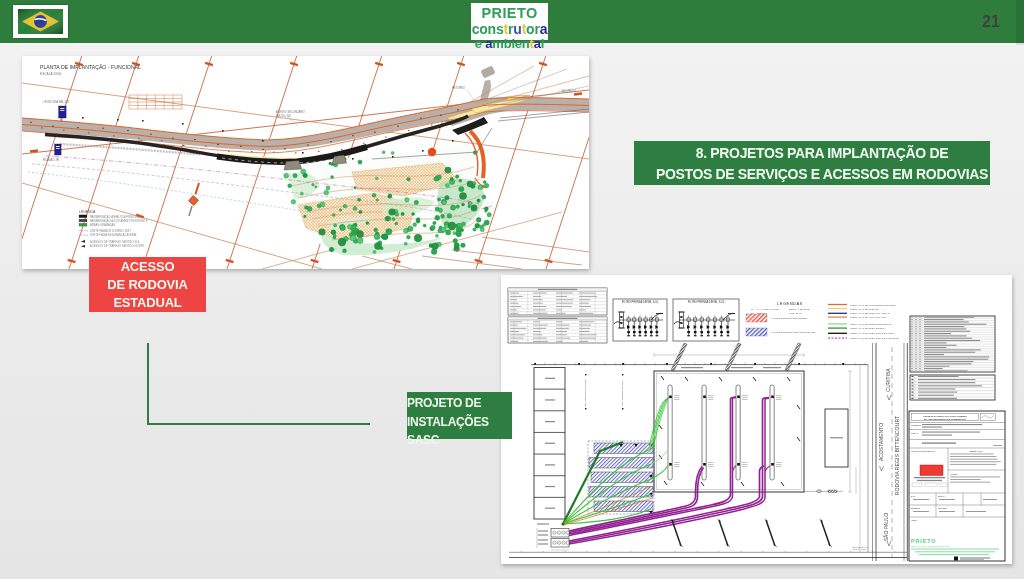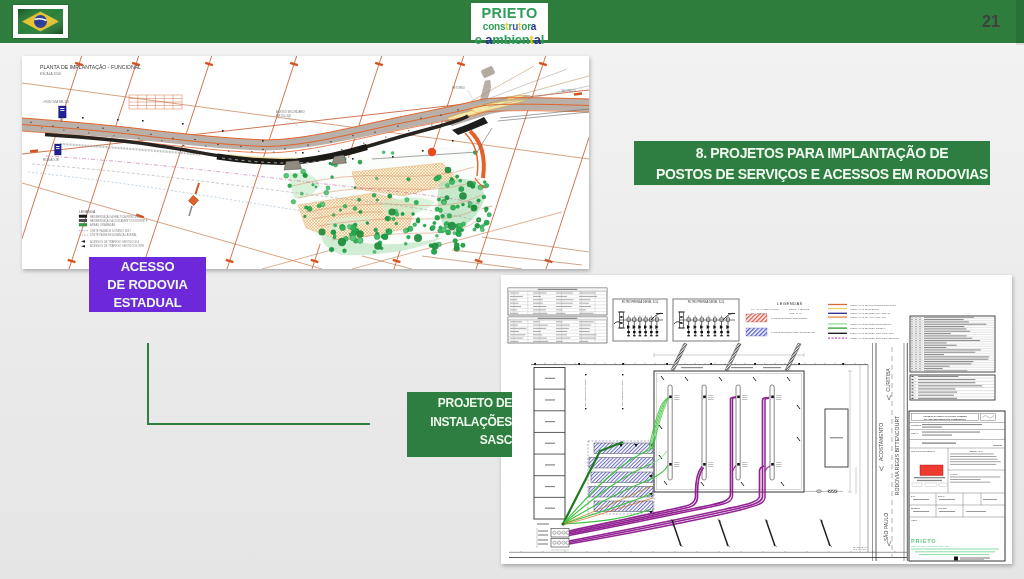--- a/index.html
+++ b/index.html
@@ -25,21 +25,21 @@
 <stop offset="0" stop-color="#000" stop-opacity="0.32"></stop>
           <stop offset="0.5" stop-color="#fff" stop-opacity="0.05"></stop>
           <stop offset="1" stop-color="#000" stop-opacity="0.38"></stop>
         </linearGradient>
       </defs>
 </svg>
 </div>
 
 <div class="abs" style="left:471px;top:3px;width:77px;height:37px;background:#fff;text-align:center;line-height:1;">
 <div style="font-size:14.5px;font-weight:bold;color:#2f9e5b;letter-spacing:0.4px;margin-top:3px;">PRIETO</div>
-<div style="font-size:10px;font-weight:bold;margin-top:1px;letter-spacing:-0.2px;"><span style="color:#2f9e5b">cons</span><span style="color:#e8c93a">t</span><span style="color:#2f9e5b">r</span><span style="color:#3a55b0">u</span><span style="color:#e8c93a">t</span><span style="color:#2f9e5b">or</span><span style="color:#26308f">a</span></div>
+<div style="font-size:14px;font-weight:bold;margin-top:1px;letter-spacing:-0.2px;"><span style="color:#2f9e5b">cons</span><span style="color:#e8c93a">t</span><span style="color:#2f9e5b">r</span><span style="color:#3a55b0">u</span><span style="color:#e8c93a">t</span><span style="color:#2f9e5b">or</span><span style="color:#26308f">a</span></div>
 <div style="font-size:13px;font-weight:bold;margin-top:1px;letter-spacing:-0.2px;"><span style="color:#2f9e5b">e </span><span style="color:#26308f">a</span><span style="color:#2f9e5b">mbien</span><span style="color:#e8c93a">t</span><span style="color:#26308f">a</span><span style="color:#2f9e5b">l</span></div>
 </div>
 
 <div class="abs" style="left:1016px;top:0;width:8px;height:45px;background:rgba(0,0,0,0.10);"></div>
 
 <div class="abs" style="left:975px;top:13px;width:32px;color:#404040;font-size:16px;font-weight:bold;text-align:center;">21</div>
 
 <div class="abs" style="left:22px;top:56px;width:567px;height:213px;background:#fff;box-shadow:1px 2px 4px rgba(0,0,0,0.28);">
 <svg width="567" height="213" viewBox="0 0 567 213">
 <defs>
@@ -507,27 +507,27 @@
         <path d="M400,200 L500,213"></path>
         <path d="M430,194 L560,209"></path>
         <path d="M460,181 L567,196"></path>
         <path d="M340,200 L390,213"></path>
       </g>
 </svg>
 </div>
 
 <div class="abs" style="left:634px;top:141px;width:356px;height:44px;background:#2e7d41;color:#f0faf0;font-size:14px;letter-spacing:-0.35px;font-weight:bold;text-align:center;line-height:20.5px;padding-top:2px;padding-left:20px;">8. PROJETOS PARA IMPLANTAÇÃO DE<br>POSTOS DE SERVIÇOS E ACESSOS EM RODOVIAS</div>
 
-<div class="abs" style="z-index:6;left:89px;top:257px;width:117px;height:55px;background:#6d28d9;color:#eef9ee;font-size:13px;letter-spacing:-0.2px;font-weight:bold;text-align:center;line-height:18px;padding-top:1px;">ACESSO<br>DE RODOVIA<br>ESTADUAL</div>
+<div class="abs" style="z-index:6;left:89px;top:257px;width:117px;height:55px;background:#ef4444;color:#eef9ee;font-size:13px;letter-spacing:-0.2px;font-weight:bold;text-align:center;line-height:18px;padding-top:1px;">ACESSO<br>DE RODOVIA<br>ESTADUAL</div>
 
 <div class="abs" style="left:147px;top:343px;width:2px;height:82px;background:#2e7d41;"></div>
 
 <div class="abs" style="left:147px;top:423px;width:223px;height:2px;background:#2e7d41;"></div>
 
-<div class="abs" style="z-index:6;left:407px;top:392px;width:105px;height:65px;background:#2e7d41;color:#eef9ee;font-size:12px;letter-spacing:-0.3px;font-weight:bold;text-align:right;line-height:18.5px;padding-top:2px;">PROJETO DE<br>INSTALAÇÕES<br>SASC</div>
+<div class="abs" style="z-index:6;left:407px;top:392px;width:105px;height:47px;background:#2e7d41;color:#eef9ee;font-size:12px;letter-spacing:-0.3px;font-weight:bold;text-align:left;line-height:18.5px;padding-top:2px;">PROJETO DE<br>INSTALAÇÕES<br>SASC</div>
 
 <div class="abs" style="left:501px;top:275px;width:511px;height:289px;background:#fff;box-shadow:1px 2px 4px rgba(0,0,0,0.28);">
 <svg width="511" height="289" viewBox="0 0 511 289">
 <defs>
 <pattern id="hatchRed" width="3" height="3" patternUnits="userSpaceOnUse" patternTransform="rotate(45)">
 <rect width="3" height="3" fill="#fff"></rect>
           <rect width="1.4" height="3" fill="#e05545"></rect>
 </pattern>
 <pattern id="hatchBlue" width="3" height="3" patternUnits="userSpaceOnUse" patternTransform="rotate(45)">
 <rect width="3" height="3" fill="#fff"></rect>

